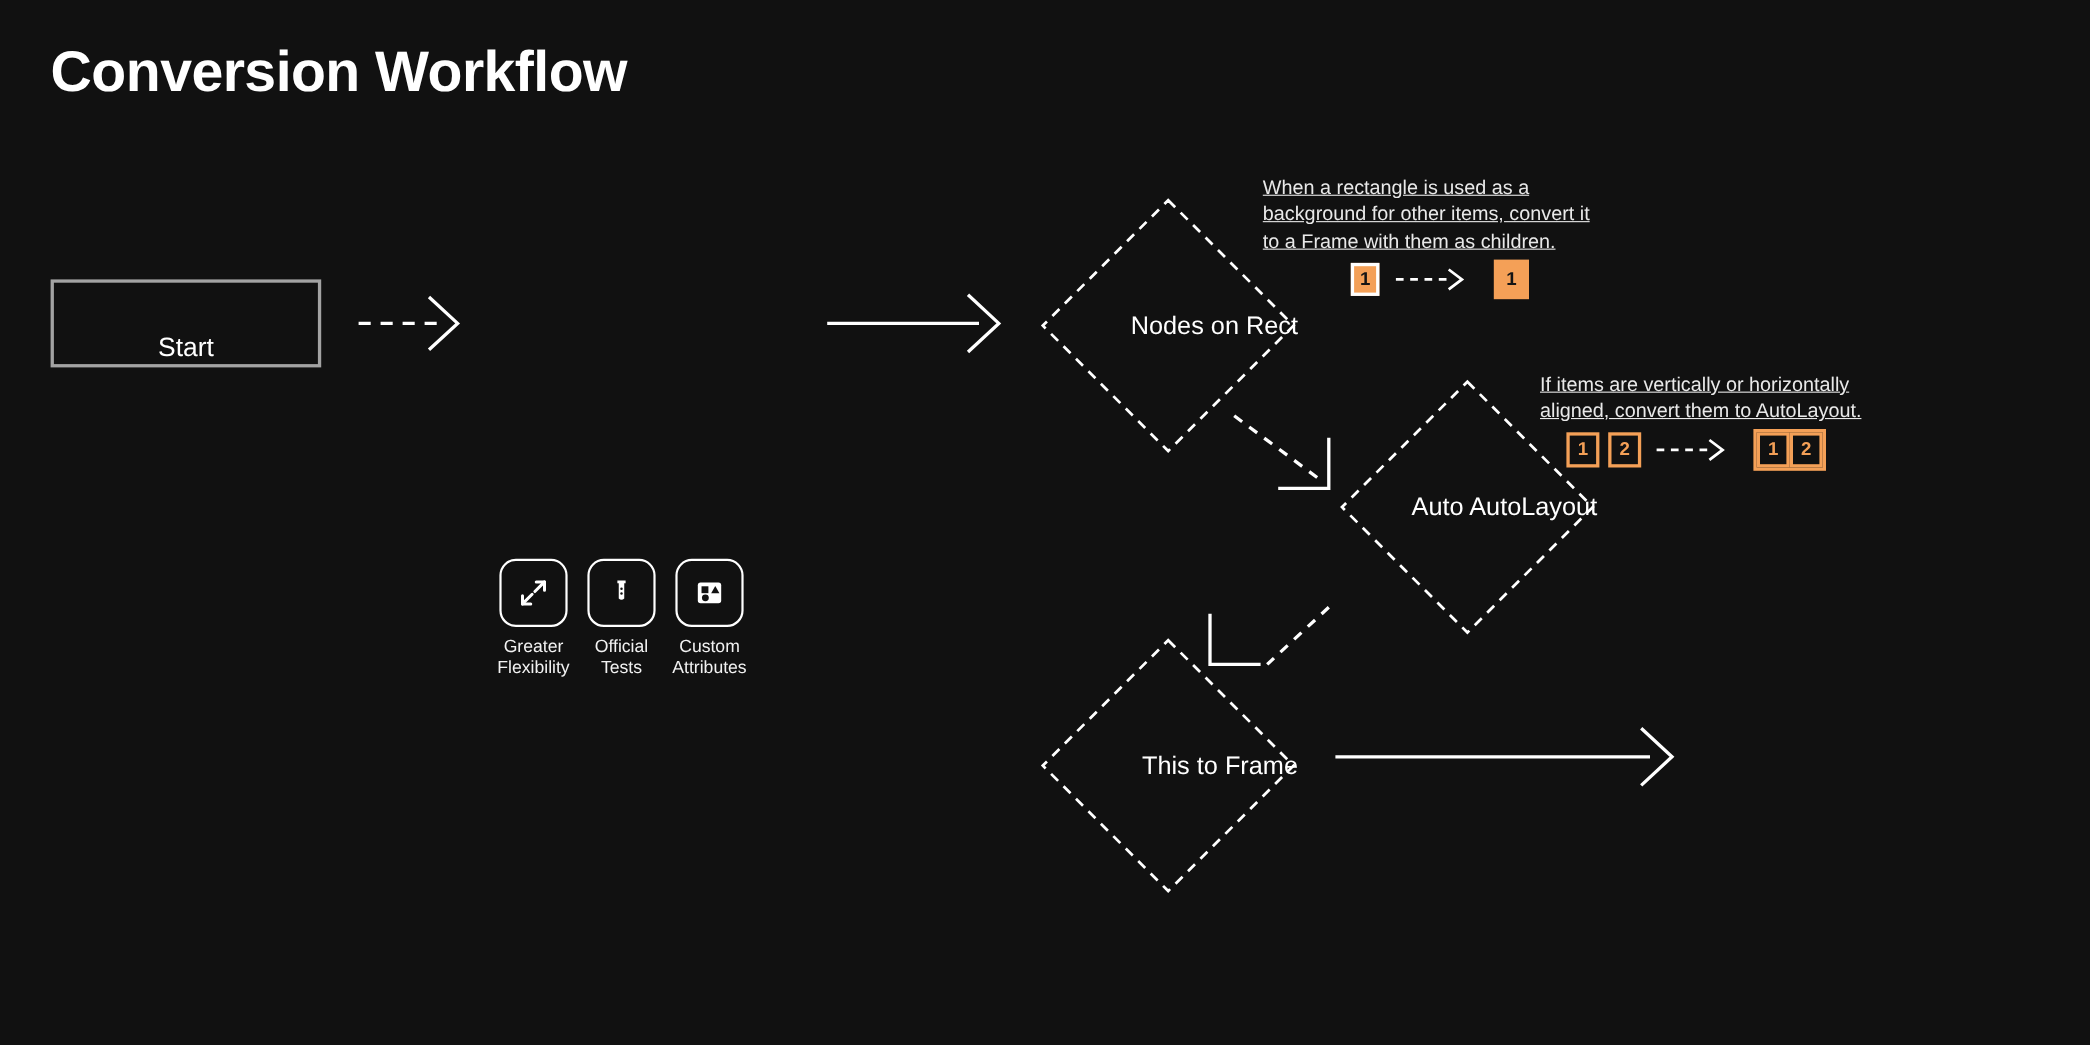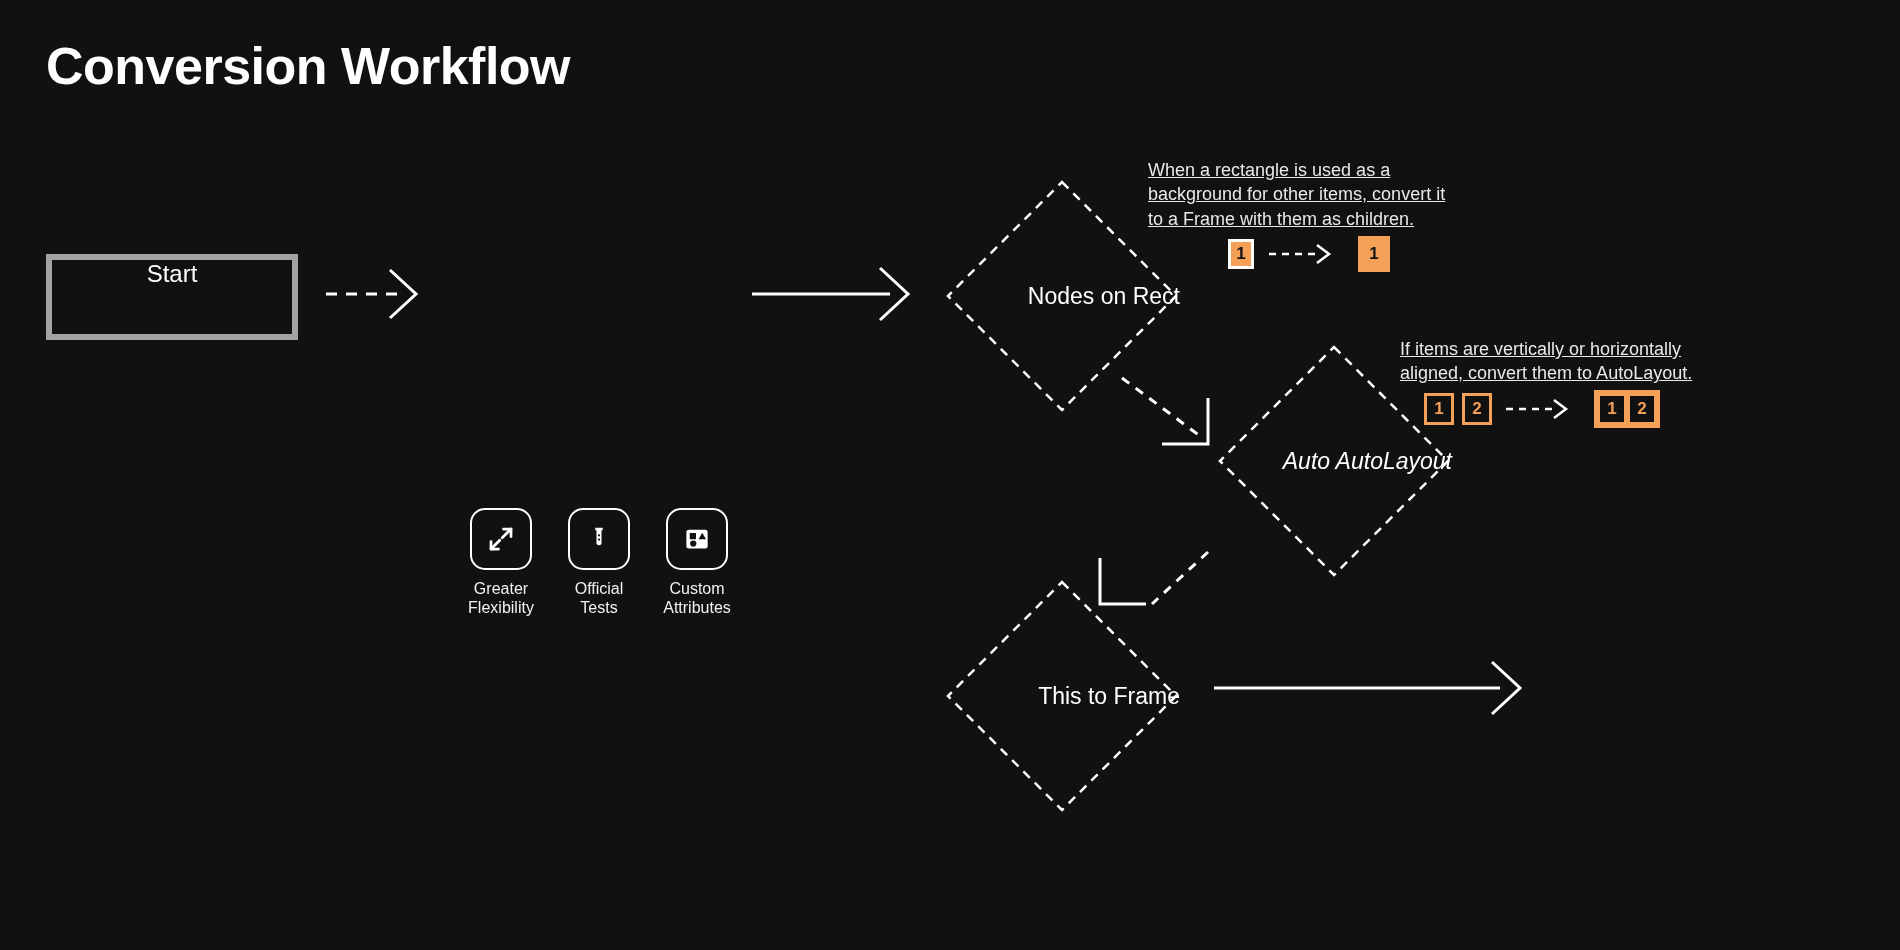--- a/index.html
+++ b/index.html
@@ -30,24 +30,24 @@
     top: 38px;
     font-size: 52px;
     font-weight: 700;
     letter-spacing: -0.5px;
     color: #ffffff;
     line-height: 1.1;
   }
 
   
   .term-box {
-    border: 6px solid #a3a3a3;
+    border: 3px solid #a3a3a3;
     background: transparent;
     display: flex;
-    align-items: flex-start;
+    align-items: flex-end;
     justify-content: center;
     font-size: 24px;
     color: #ffffff;
   }
   #start-node { left: 46px; top: 254px; width: 240px; height: 74px; }
   #end-node   { left: 1558px; top: 644px; width: 242px; height: 76px; }
 
   
   #convert-node {
     left: 448px;
@@ -68,24 +68,24 @@
     left: 448px;
     top: 352px;
     width: 270px;
     font-size: 17px;
     line-height: 1.35;
     color: #e9e9e9;
   }
 
   
   #feature-list {
-    left: 468px;
+    left: 452px;
     top: 508px;
     display: flex;
-    gap: 32px;
+    gap: 14px;
   }
   .feature {
     width: 66px;
     display: flex;
     flex-direction: column;
     align-items: center;
   }
   .feature-icon-box {
     width: 62px;
     height: 62px;
@@ -120,21 +120,21 @@
     width: 236px;
     transform: translateY(-50%);
     text-align: right;
     font-size: 23px;
     color: #ffffff;
     white-space: nowrap;
   }
   #node-on-rect   { left: 944px;  top: 178px; }
   #auto-autolayout{ left: 1216px; top: 343px; }
   #group-to-frame { left: 944px;  top: 578px; }
-  #auto-autolayout .diamond-label { width: 236px; left: 0; font-size: 23px; font-style: italic; }
+  #auto-autolayout .diamond-label { width: 236px; left: 0; font-size: 23px; }
 
   
   .anno-text {
     font-size: 18px;
     line-height: 1.35;
     color: #e9e9e9;
     text-decoration: underline;
   }
   #anno-1-text { left: 1148px; top: 158px; width: 310px; }
   #anno-2-text { left: 1400px; top: 337px; width: 320px; }

